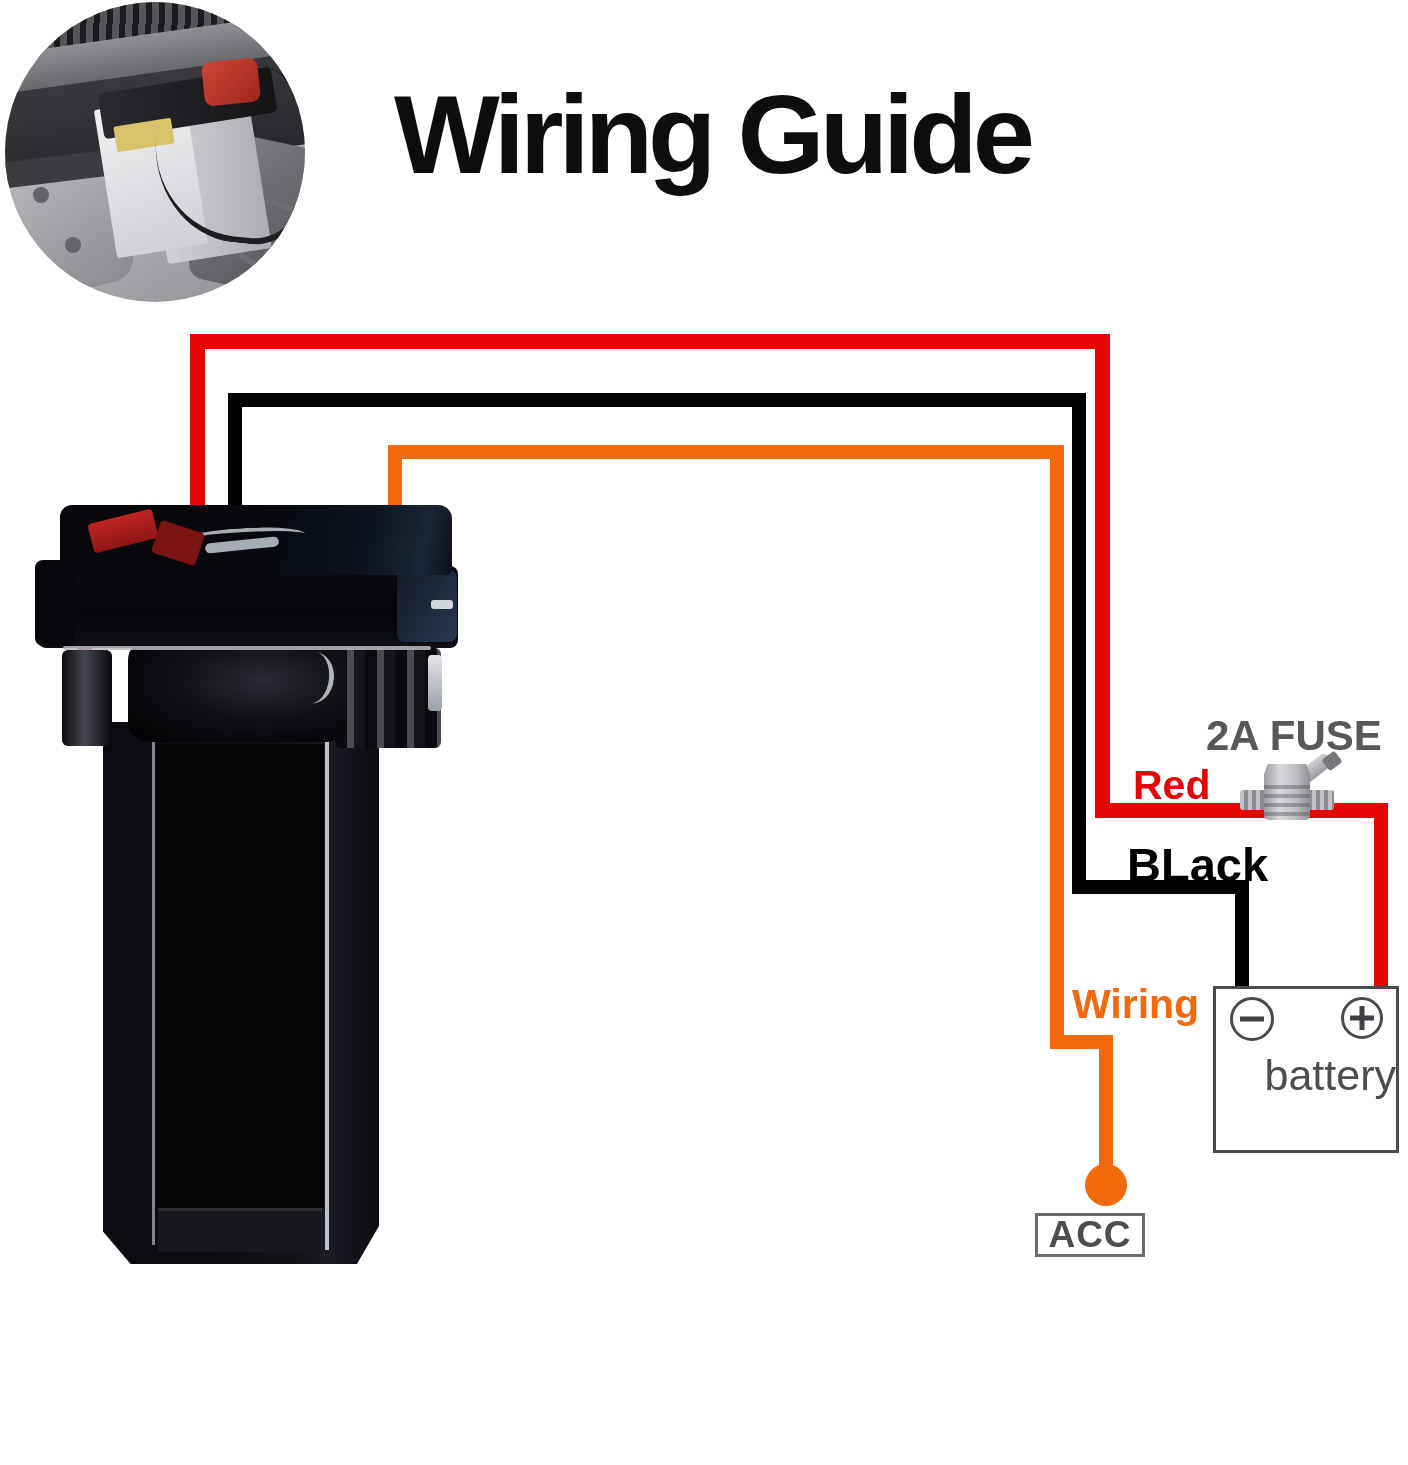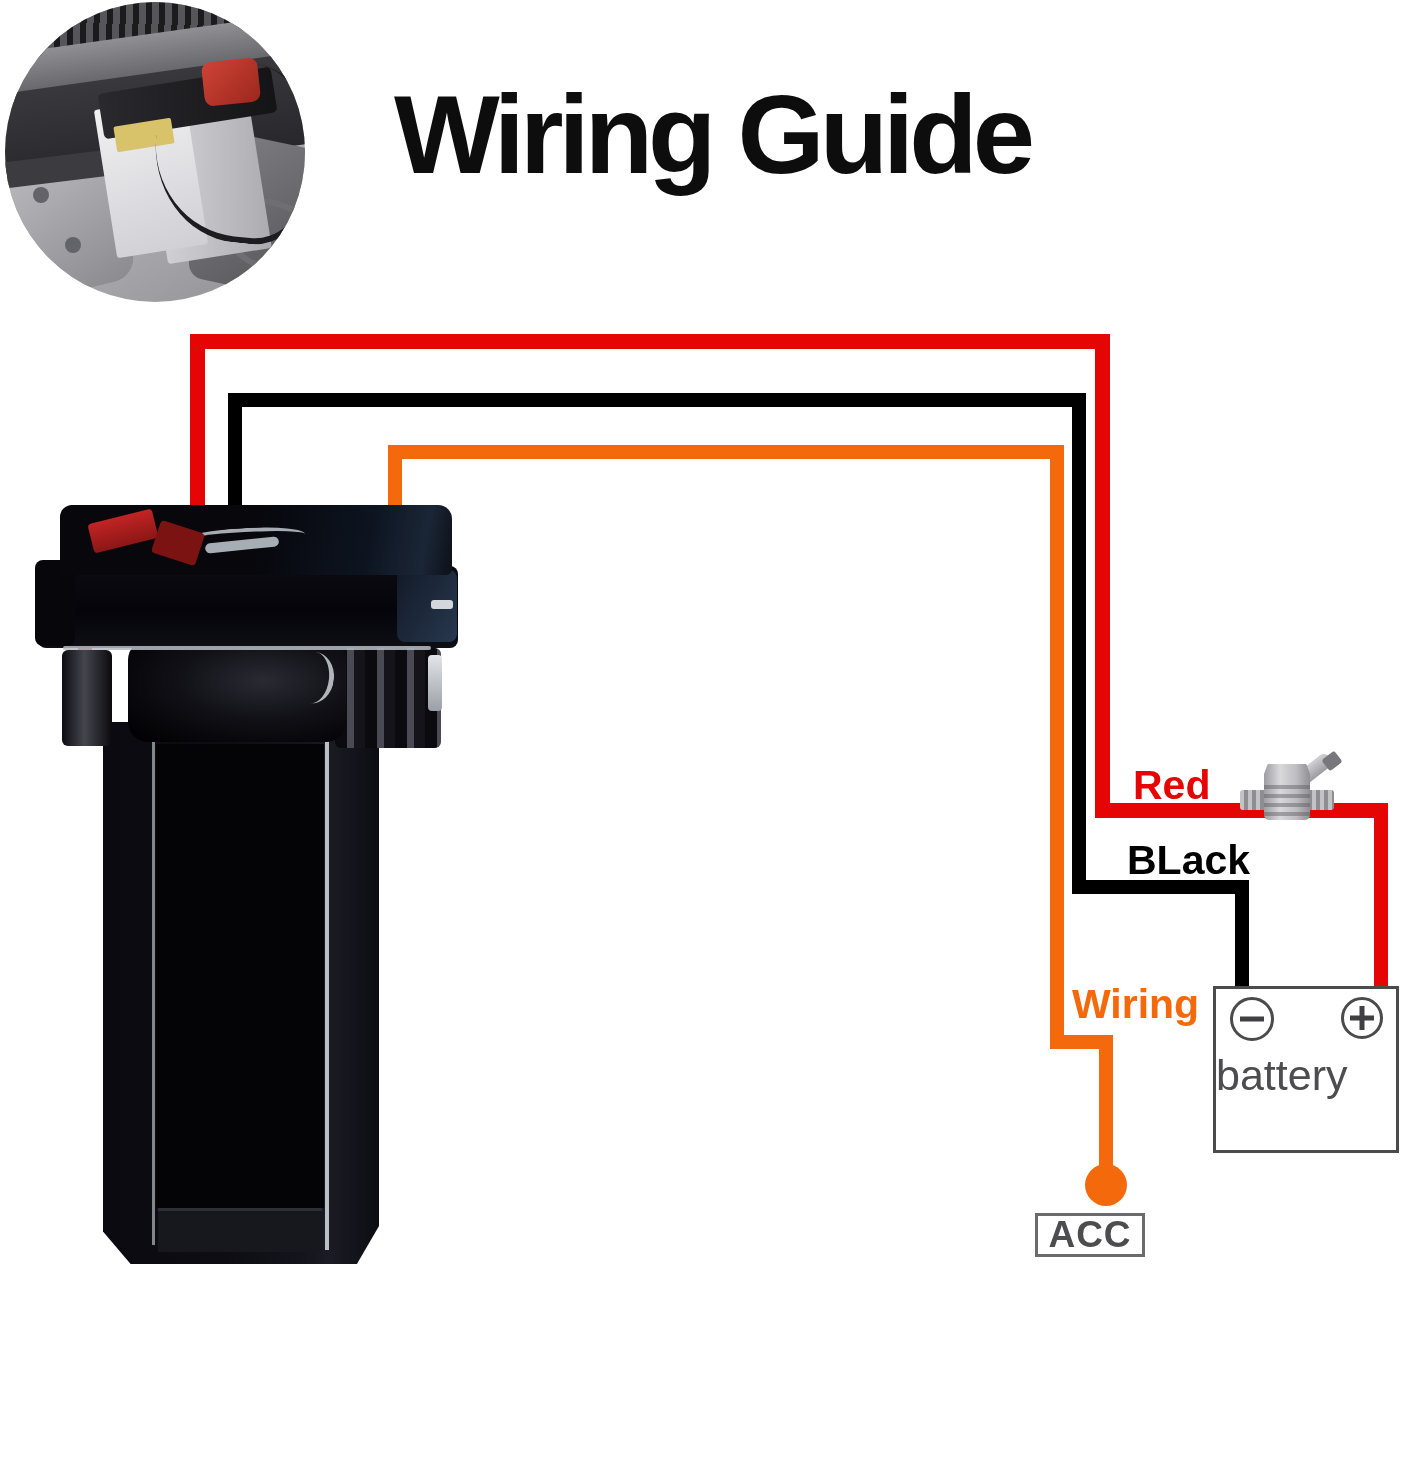--- a/index.html
+++ b/index.html
@@ -128,32 +128,32 @@
   
   #battery-box { position:absolute; left:1213px; top:986px; width:186px; height:167px;
     background:#fff; border:3px solid var(--battery-gray,#4b4b4b); z-index:4; }
   .terminal { position:absolute; border:3px solid var(--battery-gray,#4b4b4b);
     border-radius:50%; background:#fff; }
   #terminal-minus { left:14px; top:8px; width:44px; height:44px; }
   #terminal-plus  { left:125px; top:8px; width:42px; height:42px; }
   .tbar { position:absolute; background:#3f3f44; }
   .tbar.h { left:50%; top:50%; width:24px; height:5px; transform:translate(-50%,-50%); }
   .tbar.v { left:50%; top:50%; width:5px; height:24px; transform:translate(-50%,-50%); }
-  #battery-label { position:absolute; left:0; right:0; top:62px; text-align:left;
+  #battery-label { position:absolute; left:0; right:0; top:62px; text-align:right;
     font-size:43px; font-weight:500; color:#4d4d4f; }
   #acc-box { position:absolute; left:1021px; top:1213px; width:110px; height:44px;
     background:#fff; border:3px solid #6b6b6e; z-index:4;
     display:flex; align-items:center; justify-content:center;margin-left:14px; }
   #acc-label { font-size:37px; font-weight:600; color:#4d4d4f; letter-spacing:1px; }
 
   
   .wlabel { position:absolute; z-index:6; white-space:nowrap; }
   #fuse-label   { left:1206px; top:712px; font-size:42px; font-weight:600; color:var(--label-gray,#57585a); }
   #red-label    { left:1133px; top:762px; font-size:41px; font-weight:700; color:var(--red,#e60505); }
-  #black-label  { left:1127px; top:837px; font-size:41px; font-weight:700; color:var(--black,#000); }
+  #black-label  { left:1127px; top:837px; font-size:47px; font-weight:700; color:var(--black,#000); }
   #orange-label { left:1072px; top:981px; font-size:41px; font-weight:700; color:var(--orange,#f4690c); }
 </style>
 </head>
 <body>
 
 <div id="canvas">
 
   <div id="photo">
     <div class="ph-slats"></div>
     <div class="ph-cowl"></div>
@@ -219,20 +219,21 @@
     <div class="dv-collar-navy"></div>
     <div class="dv-notch"></div>
     <div class="dv-shelf"></div>
     <div class="dv-cap"></div>
     <div class="dv-cap-glint"></div>
     <div class="dv-cap-red1"></div>
     <div class="dv-cap-red2"></div>
     <div class="dv-cap-silver"></div>
   </div>
 
+  <div class="wlabel" id="fuse-label">2A FUSE</div>
   <div class="wlabel" id="red-label">Red</div>
   <div class="wlabel" id="black-label">BLack</div>
   <div class="wlabel" id="orange-label">Wiring</div>
 
   <div id="battery-box">
     <div class="terminal" id="terminal-minus">
       <div class="tbar h"></div>
     </div>
     <div class="terminal" id="terminal-plus">
       <div class="tbar h"></div>

